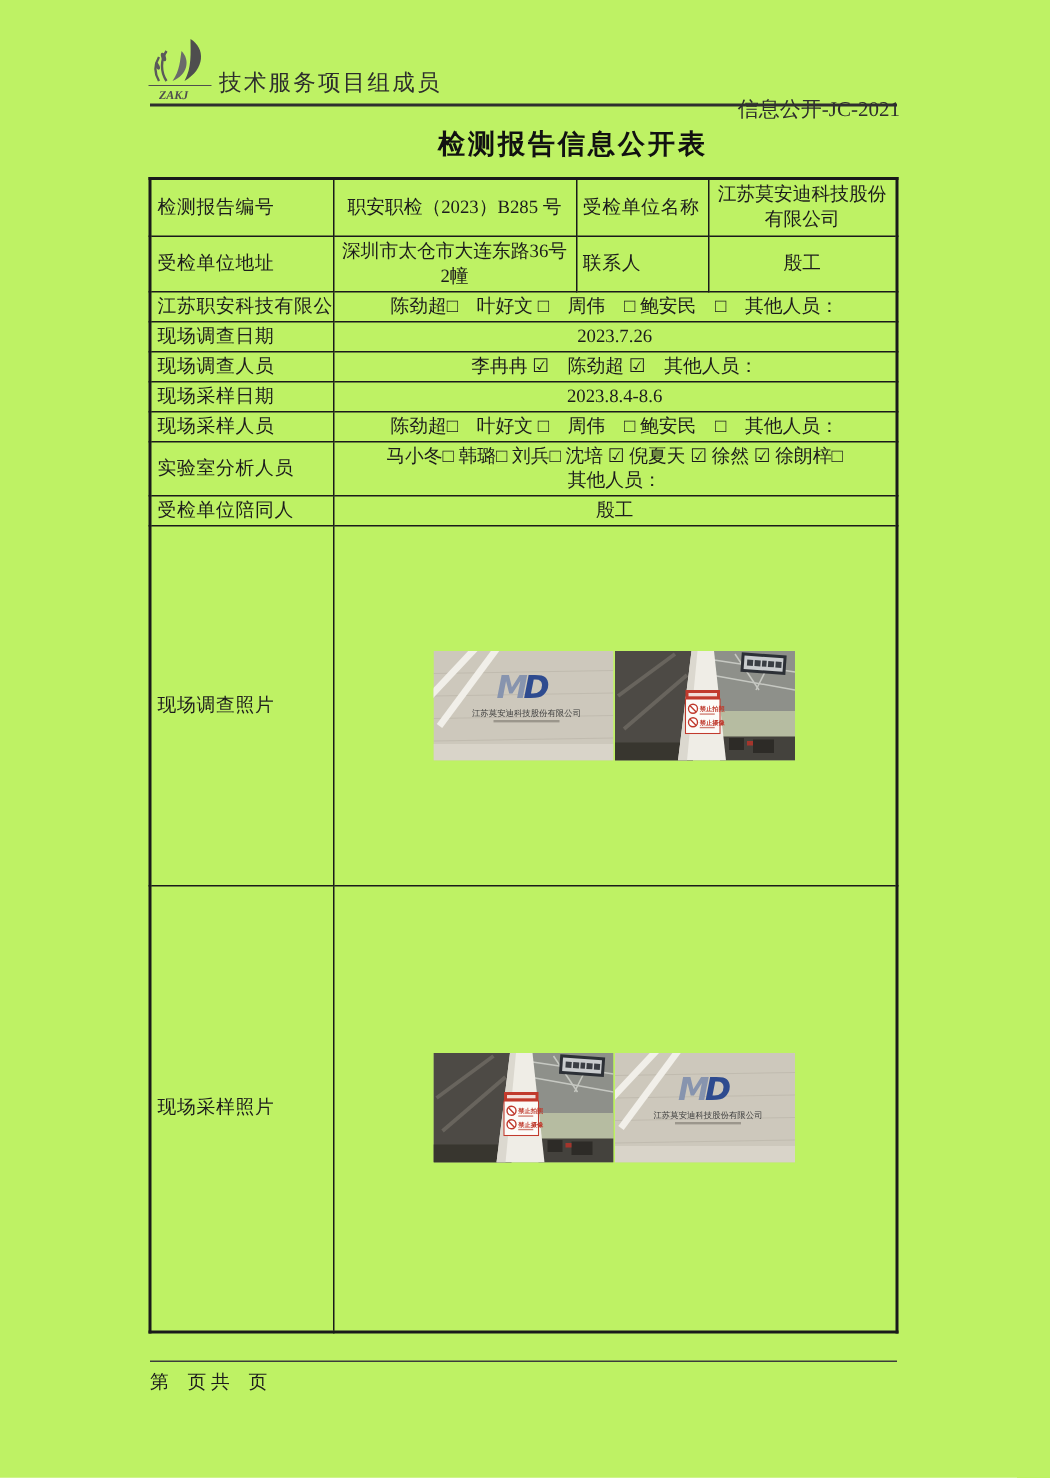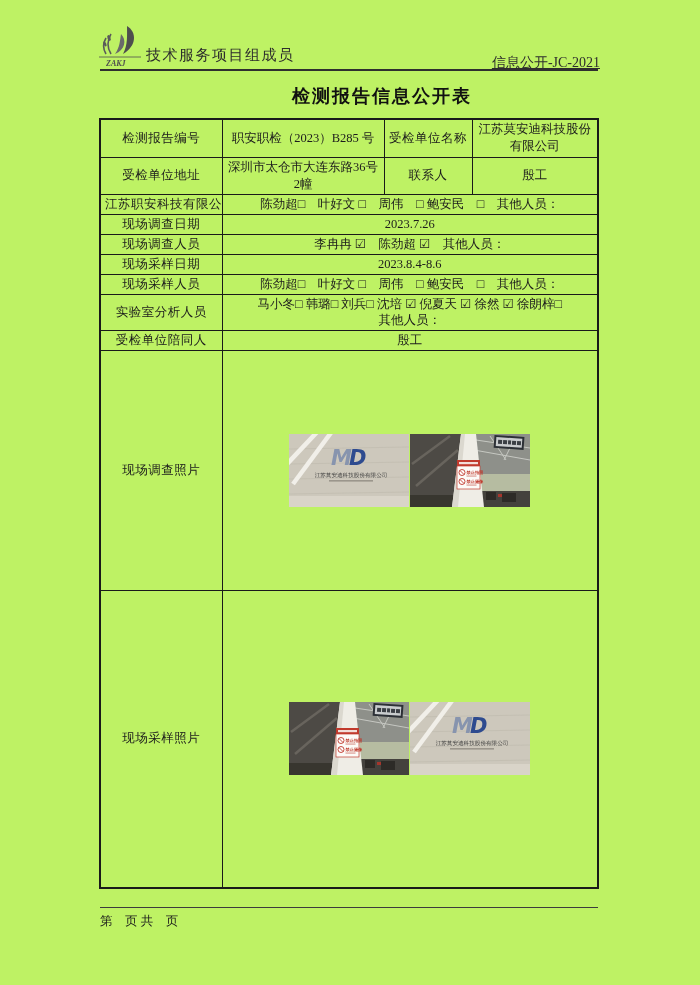--- a/index.html
+++ b/index.html
@@ -4,30 +4,30 @@
 <style>
   html,body{margin:0;padding:0;}
   body{background:#ffffff;}
   .page{
     position:relative;width:700px;height:985px;background:#bef264;
     font-family:"Liberation Serif","DejaVu Serif",serif;color:#1c1c1c;overflow:hidden;
   }
   
   .hdr-logo{position:absolute;left:97px;top:24px;}
   .hdr-company{position:absolute;left:146px;top:46px;font-size:15px;letter-spacing:1.5px;color:#2d2d2d;}
-  .hdr-code{position:absolute;right:100px;top:54px;font-size:14px;color:#2d2d2d;text-decoration:underline;}
+  .hdr-code{position:absolute;right:100px;top:64px;font-size:14px;color:#2d2d2d;}
   .hdr-rule{position:absolute;left:100px;top:69px;width:498px;height:2px;background:#2f2f2f;}
   
   .doc-title{position:absolute;left:0;top:84px;width:700px;text-align:center;
     font-size:18px;font-weight:bold;letter-spacing:2px;color:#111;padding-left:32px;}
   
   table.form{position:absolute;left:99px;top:118px;border-collapse:collapse;table-layout:fixed;width:500px;}
   table.form{border:2px solid #1a1a1a;}
   table.form td{border:1px solid #1a1a1a;vertical-align:middle;font-size:12.5px;line-height:17px;padding:1px 4px;overflow:hidden;}
-  td.lbl{text-align:center;letter-spacing:0.5px;font-size:12px;white-space:nowrap;padding:1px 2px;margin-left:31px;}
+  td.lbl{letter-spacing:0.5px;font-size:12px;white-space:nowrap;padding:1px 2px;margin-left:31px;}
   td.vc{text-align:center;}
   td.vl{text-align:center;padding-left:7px;white-space:nowrap;margin-top:34px;}
   td.photo-cell{text-align:center;vertical-align:middle;padding:0;}
   .photos{display:flex;justify-content:center;align-items:center;gap:1px;}
   .photos svg{display:block;}
   
   .note{position:absolute;left:100px;top:826px;font-size:12.5px;letter-spacing:0.5px;color:#1c1c1c;}
   .ftr-rule{position:absolute;left:100px;top:907px;width:498px;height:1px;background:#3c3c3c;}
   .ftr-text{position:absolute;left:100px;top:913px;width:498px;text-align:left;font-size:12.5px;color:#1c1c1c;}
 </style>

